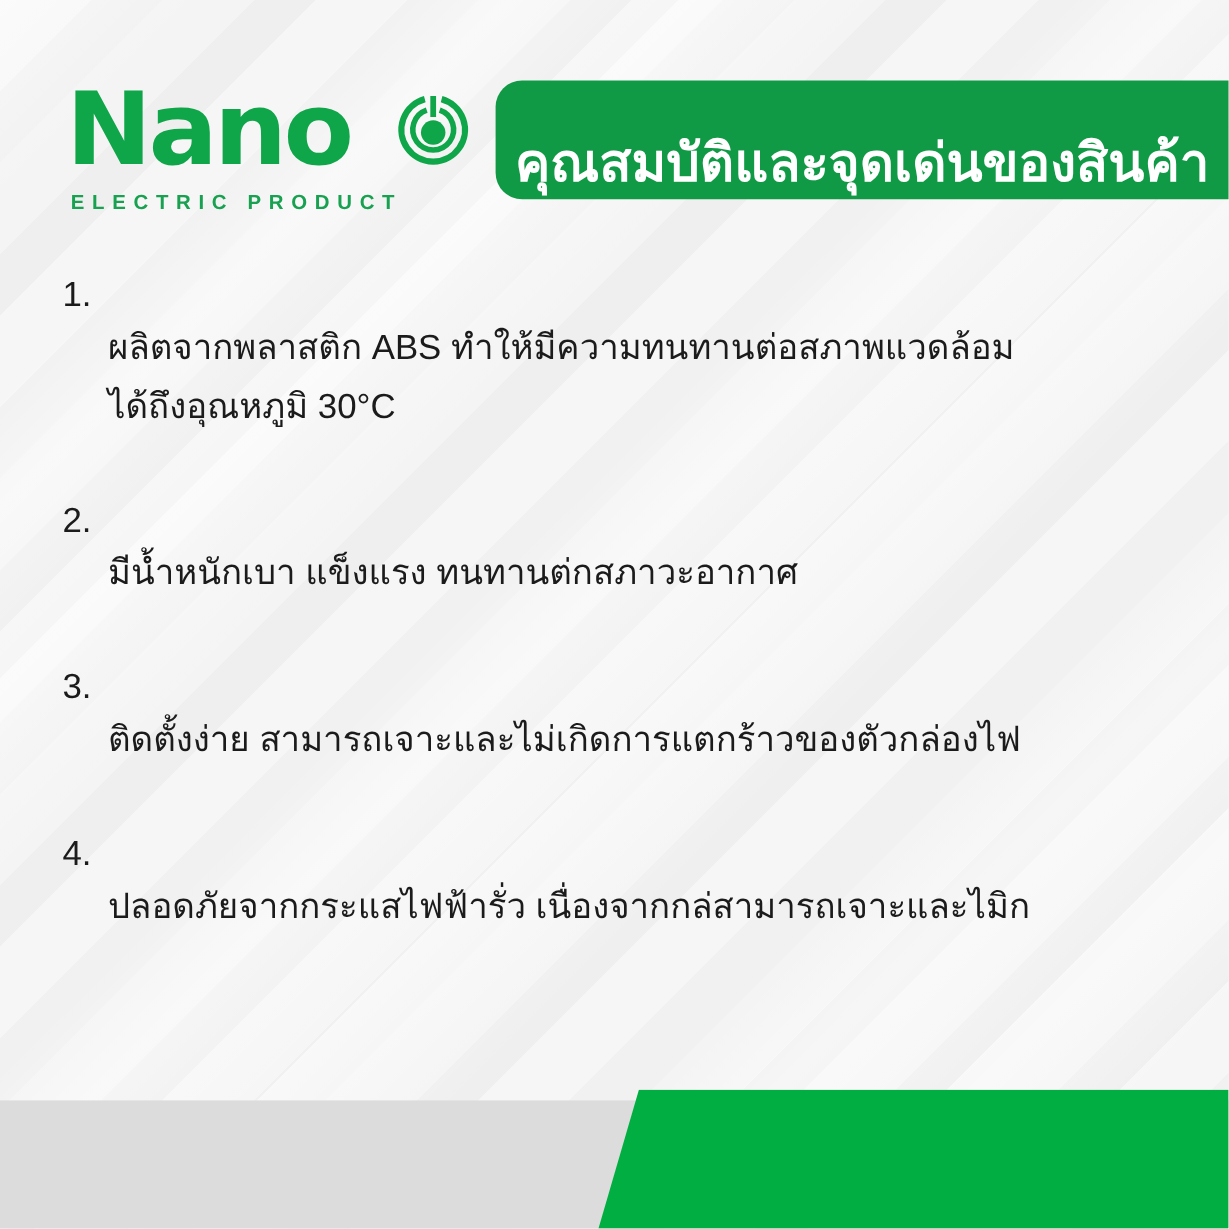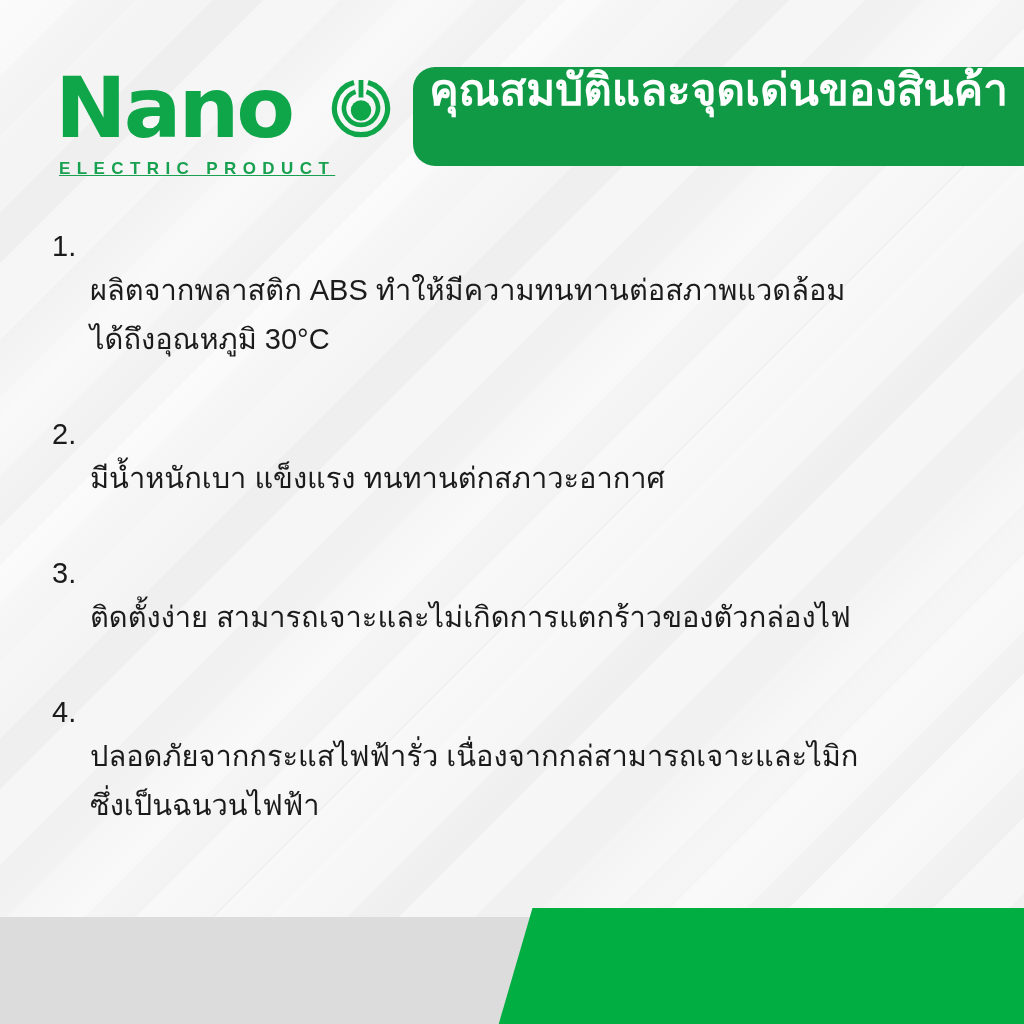--- a/index.html
+++ b/index.html
@@ -86,34 +86,33 @@
 
   .logo-tagline {
     margin-top: 9px;
     margin-left: 4px;
     font-family: "Liberation Sans", "DejaVu Sans", sans-serif;
     font-weight: bold;
     font-size: 17px;
     letter-spacing: 6.4px;
     color: #17A150;
     white-space: nowrap;
-    text-decoration: underline;
   }
 
   
   .header-banner {
     position: absolute;
     left: 413px;
     top: 67px;
     width: 611px;
     height: 99px;
     background: #119A46;
     border-radius: 22px 0 0 22px;
     display: flex;
-    align-items: flex-start;
+    align-items: flex-end;
     justify-content: center;
     box-sizing: border-box;
     padding: 0 18px 6px 18px;
   }
   .header-banner-title {
     font-family: "Liberation Sans", "DejaVu Sans", sans-serif;
     font-weight: bold;
     font-size: 44px;
     line-height: 1.05;
     color: #ffffff;
@@ -226,21 +225,20 @@
       <div class="feature-num">3.</div>
       <div class="feature-lines">
         <div class="feature-line">ติดตั้งง่าย สามารถเจาะและไม่เกิดการแตกร้าวของตัวกล่องไฟ</div>
       </div>
     </div>
 
     <div class="feature-item">
       <div class="feature-num">4.</div>
       <div class="feature-lines">
         <div class="feature-line">ปลอดภัยจากกระแสไฟฟ้ารั่ว เนื่องจากกล่สามารถเจาะและไมิก</div>
-        <div class="feature-line">ซึ่งเป็นฉนวนไฟฟ้า</div>
       </div>
     </div>
 
   </div>
 
   <div class="bottom-gray"></div>
   <div class="bottom-green"></div>
 
 </div>
 

